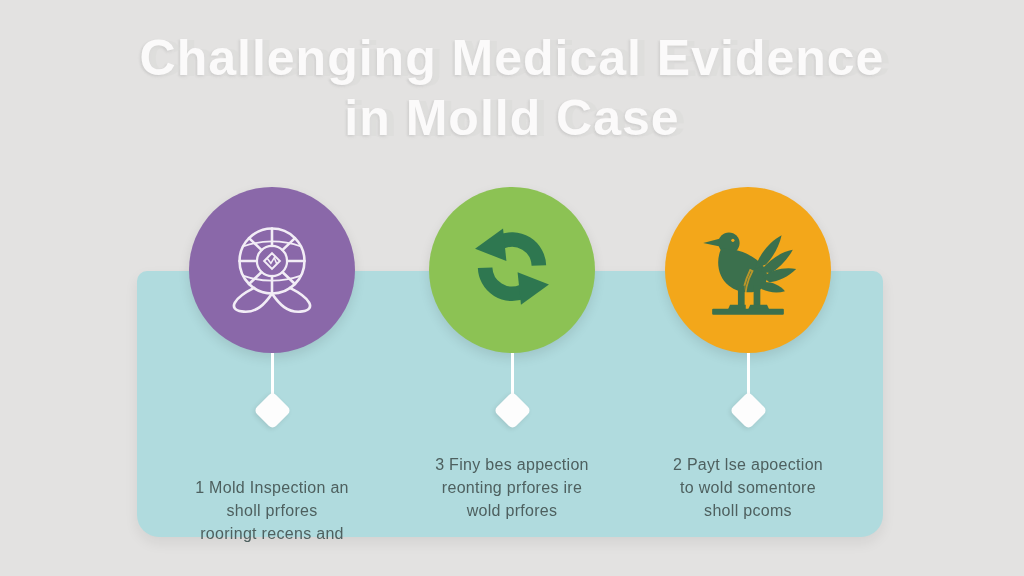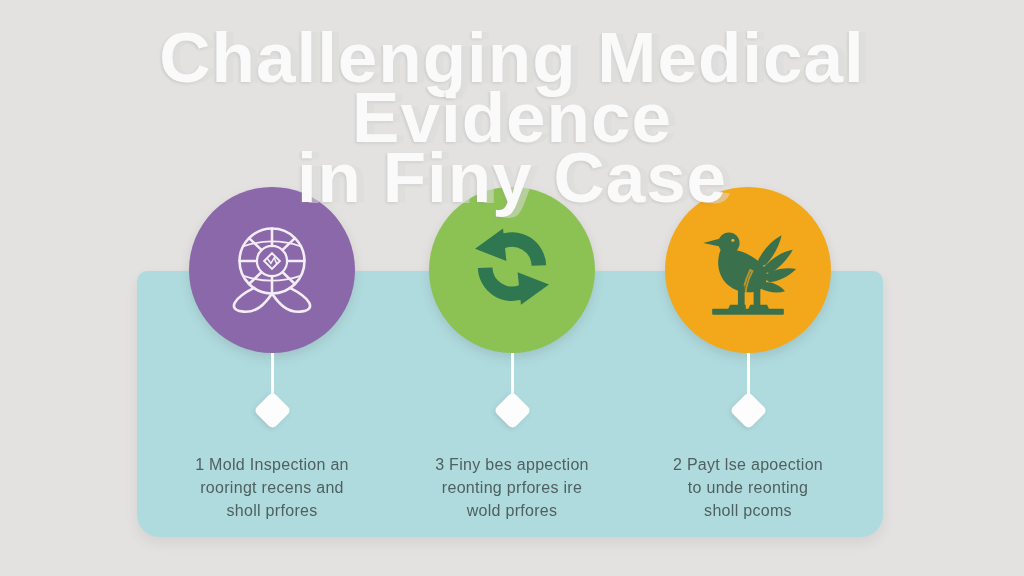--- a/index.html
+++ b/index.html
@@ -16,21 +16,21 @@
   }
   .title {
     position: absolute;
     top: 28px;
     left: 0;
     width: 100%;
     text-align: center;
     z-index: 3;
   }
   .title-line {
-    font-size: 71px;
+    font-size: 50px;
     line-height: 60px;
     font-weight: 800;
     letter-spacing: 1px;
     color: #fbfafa;
     text-shadow:
       7px 1px 0 rgba(219, 218, 217, 0.55),
       -2px 1px 2px rgba(160, 160, 160, 0.18),
       0 2px 3px rgba(140, 140, 140, 0.12);
   }
   .panel {
@@ -102,21 +102,21 @@
   .step-2 { left: 392px; }
   .step-3 { left: 628px; }
 </style>
 </head>
 <body>
 
 <div class="canvas" style="background-color: rgb(227, 226, 225);">
 
   <div class="title">
     <div class="title-line">Challenging Medical Evidence</div>
-    <div class="title-line">in Finy Case</div>
+    <div class="title-line">in Molld Case</div>
   </div>
 
   <div class="panel" style="background-color: rgb(176, 219, 222);"></div>
 
   <div class="step step-1">
     <div class="circle" style="background-color: rgb(138, 104, 169);">
       <svg viewBox="0 0 100 100" fill="none" stroke="currentColor" stroke-width="2.3" stroke-linecap="round" style="color: rgb(242, 237, 246);">
         <circle cx="50" cy="42" r="29"></circle>
         <circle cx="50" cy="42" r="13.5" stroke-width="2"></circle>
         <path d="M50 35 L57 42 L50 49 L43 42 Z" stroke-width="1.8"></path>
@@ -129,24 +129,24 @@
         <line x1="70.5" y1="21.5" x2="59.5" y2="32"></line>
         <line x1="29.5" y1="62.5" x2="40.5" y2="52"></line>
         <line x1="70.5" y1="62.5" x2="59.5" y2="52"></line>
         <path d="M24 29 Q50 20 76 29" stroke-width="1.6"></path>
         <path d="M24 55 Q50 64 76 55" stroke-width="1.6"></path>
         <path d="M34 66 C16 75 10 85 23 87 C36 89 44 80 50 71 C56 80 64 89 77 87 C90 85 84 75 66 66" stroke-width="2.4"></path>
       </svg>
     </div>
     <div class="connector" style="background-color: rgb(255, 255, 255);"></div>
     <div class="diamond" style="background-color: rgb(253, 253, 253);"></div>
-    <div class="caption" style="color: rgb(78, 96, 95);">
+    <div class="caption" style="color: rgb(78, 96, 95); margin-top: 23px;">
       <div>1 Mold Inspection an</div>
+      <div>sholl prfores</div>
       <div>rooringt recens and</div>
-      <div>sholl prfores</div>
     </div>
   </div>
 
   <div class="step step-2">
     <div class="circle" style="background-color: rgb(140, 194, 84);">
       <svg viewBox="0 0 100 100" style="color: rgb(46, 119, 80);">
         <g fill="currentColor">
           <path d="M74 46 A24 24 0 0 0 40 25" fill="none" stroke="currentColor" stroke-width="13"></path>
           <polygon points="17,31 42,13 45,42"></polygon>
           <g transform="rotate(180 50 47)">
@@ -183,18 +183,18 @@
           <polygon points="52,81 67,81 69,85.5 50,85.5"></polygon>
           <rect x="18" y="84.5" width="64" height="5.5" rx="1"></rect>
           <circle cx="36.5" cy="23.5" r="1.4" fill="#f3a71a"></circle>
         </g>
       </svg>
     </div>
     <div class="connector" style="background-color: rgb(255, 255, 255);"></div>
     <div class="diamond" style="background-color: rgb(253, 253, 253);"></div>
     <div class="caption" style="color: rgb(78, 96, 95);">
       <div>2 Payt lse apoection</div>
-      <div>to unde reonting</div>
+      <div>to wold somentore</div>
       <div>sholl pcoms</div>
     </div>
   </div>
 
 </div>
 
 </body></html>

